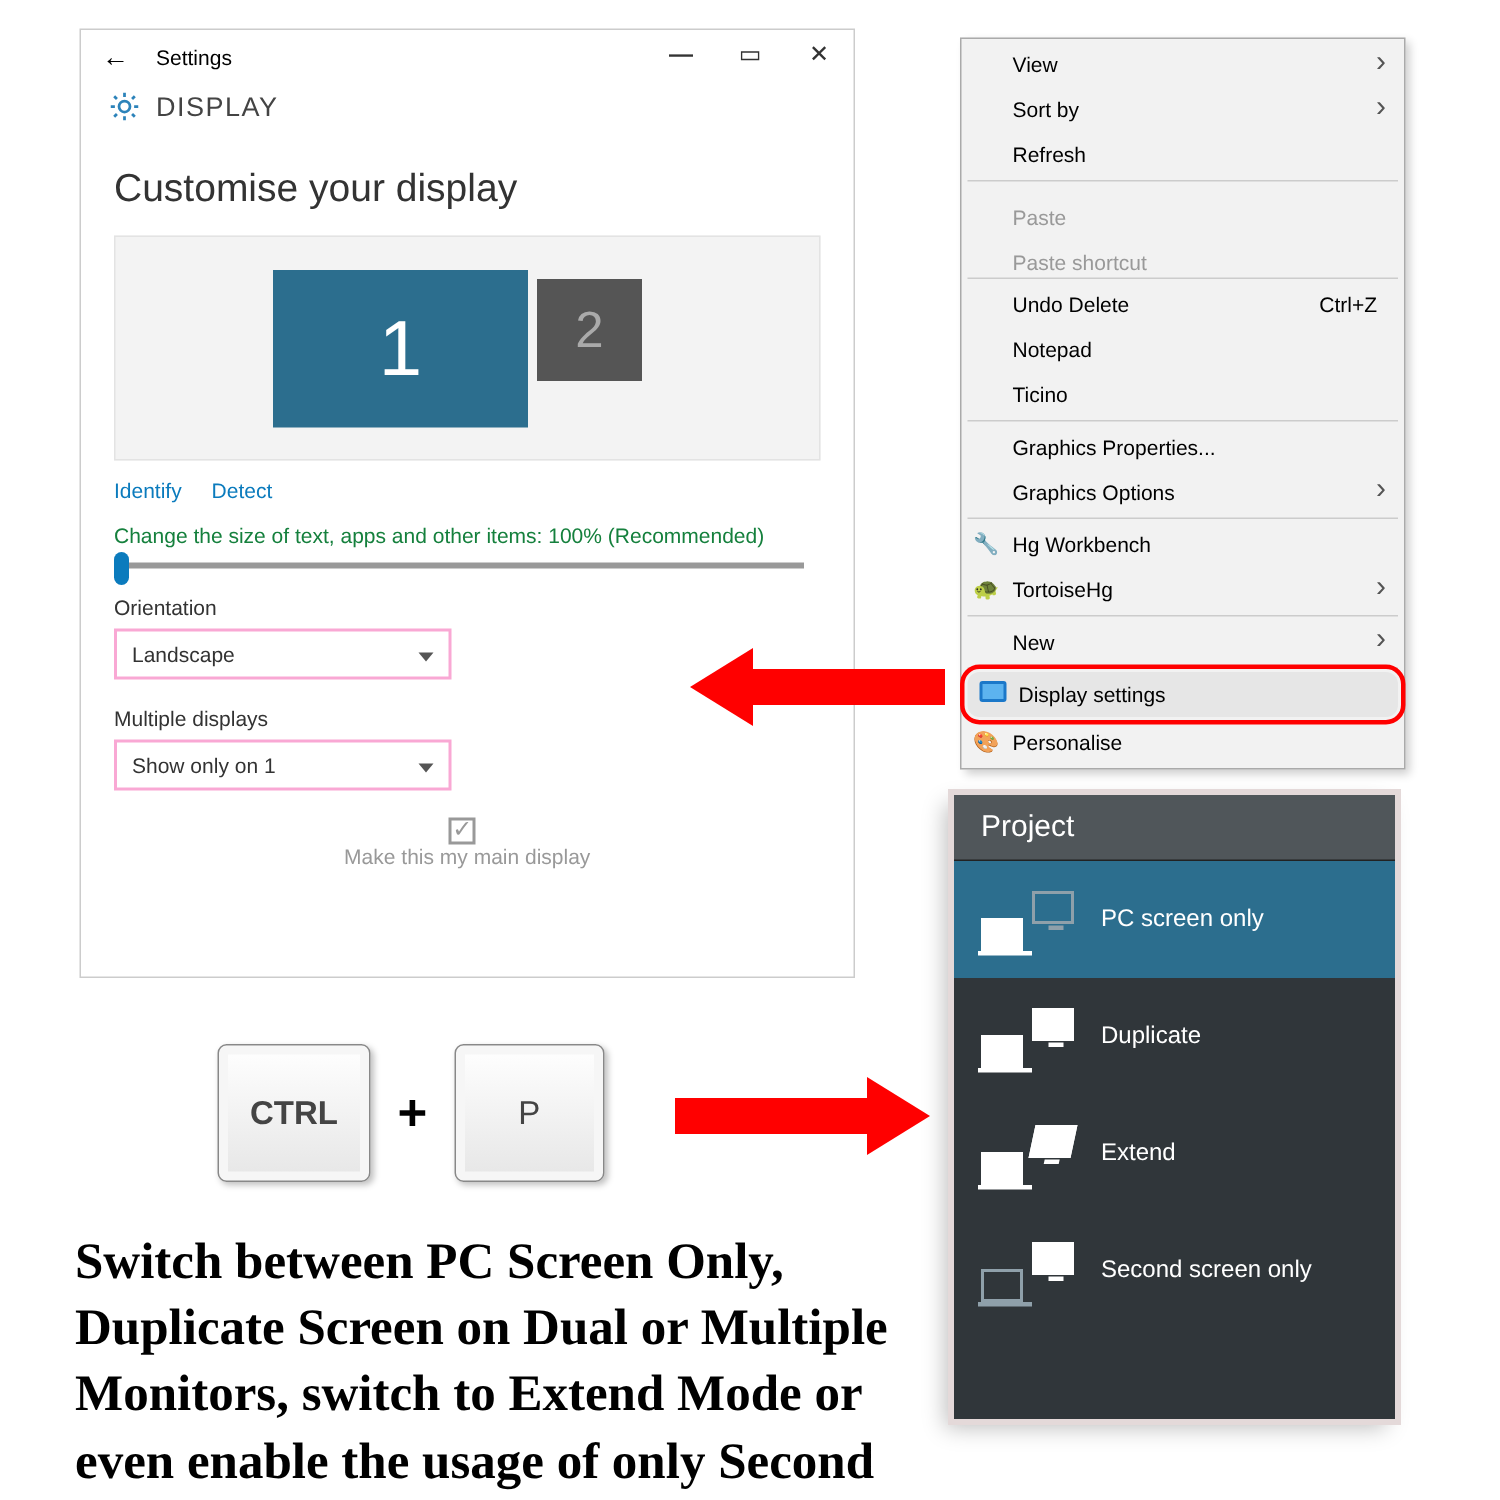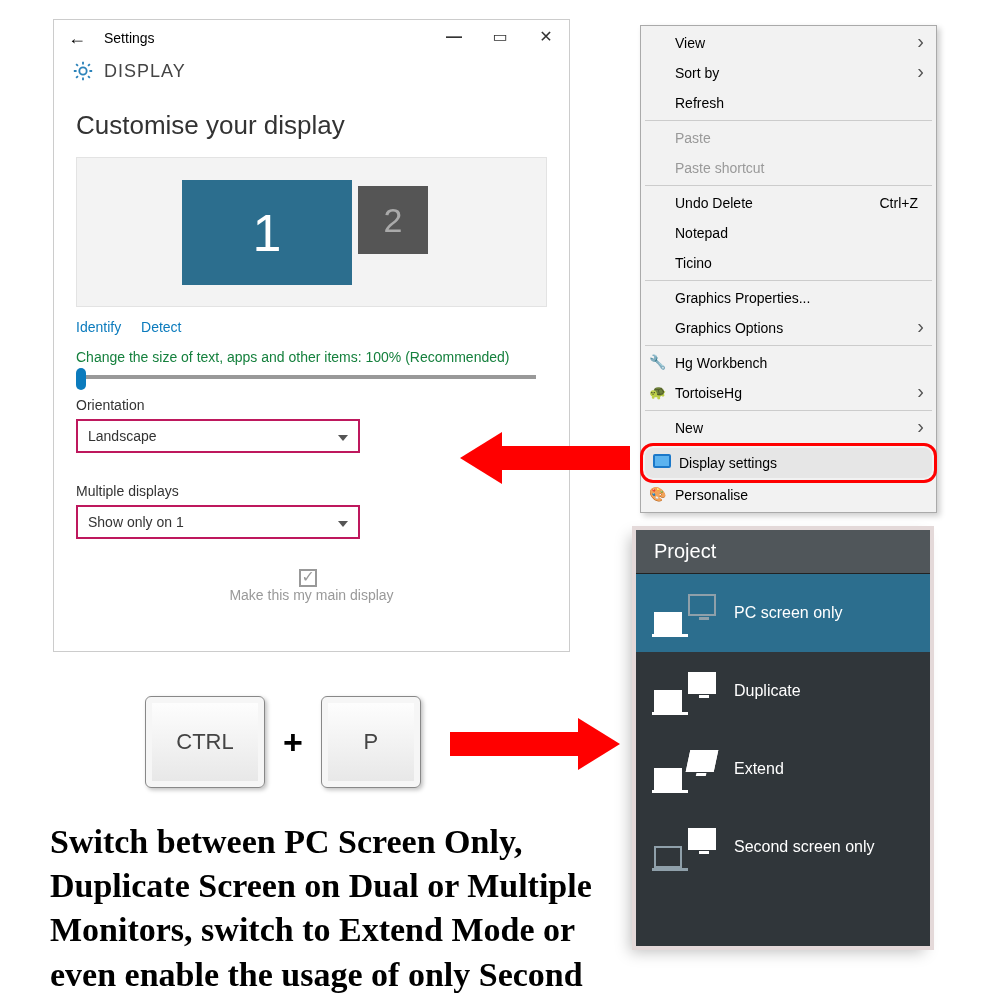--- a/index.html
+++ b/index.html
@@ -26,38 +26,38 @@
   .mon { position:absolute; color:#fff; display:flex; align-items:center; justify-content:center; font-size:52px; font-weight:300; }
   .mon.primary { left:105px; top:22px; width:170px; height:105px; background:#2c6e8e; }
   .mon.secondary { left:281px; top:28px; width:70px; height:68px; background:#555; color:#aaa; font-size:34px; }
   .link-row { margin: 12px 22px 14px; font-size:14px; color:#0b7bbd; }
   .link-row span { margin-right:16px; cursor:pointer; }
   .label { display:block; margin: 0 22px; font-size:14px; color:#15803d; }
   .slider { margin: 10px 22px 18px; width:460px; height:4px; background:#999; position:relative; }
   .slider-thumb { position:absolute; left:0; top:-7px; width:10px; height:22px; background:#0b7bbd; border-radius:5px; }
   .field-label { margin: 0 22px 6px; font-size:14px; color:#333; }
   .dropdown {
-    margin: 0 22px 30px; width:284px; height:34px; border:2px solid #be185d;
+    margin: 0 22px 18px; width:225px; height:34px; border:2px solid #f9a8d4;
     display:flex; align-items:center; padding:0 8px 0 10px; font-size:14px; color:#333;
     position:relative; cursor:pointer; background:#fff;
   }
   .dropdown::after { content:""; position:absolute; right:10px; top:14px;
     border-left:5px solid transparent; border-right:5px solid transparent; border-top:6px solid #555; }
   .checkbox-row { margin: 4px 22px; font-size:14px; color:#999; display:flex; align-items:center;flex-direction:column; }
   .chk { width:18px; height:18px; border:2px solid #999; margin-right:8px; position:relative; }
   .chk::after { content:"✓"; position:absolute; left:1px; top:-4px; font-size:16px; color:#999; }
 
   
   .ctxmenu {
     position: absolute; left: 640px; top: 25px; width: 297px;
     background: #f2f2f2; border:1px solid #aaa; box-shadow:3px 3px 6px rgba(0,0,0,.2);
     font-size:14px; padding: 2px 0;
   }
   .ctx-item { display:flex; align-items:center; height:30px; padding:0 14px 0 34px; position:relative; color:#000; }
-  .ctx-item.disabled { color:#999; }
+  .ctx-item.disabled { color:#999;align-items:flex-end; }
   .ctx-item.arrow::after { content:"›"; position:absolute; right:12px; font-size:20px; color:#555; top:2px;}
   .ctx-item .shortcut { position:absolute; right:18px; color:#000; }
   .ctx-sep { height:1px; background:#ccc; margin:2px 4px; }
   .ctx-icon { position:absolute; left:8px; width:18px; height:18px; }
   .ctx-item.highlight-red {
     outline: 3px solid #f00; outline-offset: 2px; border-radius:8px;
     margin: 2px 4px; background:#e6e6e6;
   }
   .mon-ico-blue { display:inline-block; width:18px; height:14px; border:2px solid #1b78c9; border-radius:2px; background:#5cb3ef; }
 
@@ -67,21 +67,21 @@
   .arrow-head-l { position:absolute; width:0; height:0;
     border-top:26px solid transparent; border-bottom:26px solid transparent; border-right:42px solid #f00; }
   .arrow-head-r { position:absolute; width:0; height:0;
     border-top:26px solid transparent; border-bottom:26px solid transparent; border-left:42px solid #f00; }
 
   
   .keys { position:absolute; left:145px; top:696px; display:flex; align-items:center; }
   .key { width:100px; height:92px; border:1px solid #888; border-radius:6px;
     background:linear-gradient(#fff,#e6e6e6); display:flex; align-items:center; justify-content:center;
     font-size:22px; color:#444; box-shadow: 2px 2px 4px rgba(0,0,0,.25), inset 0 0 0 6px #f6f6f6;}
-  .key-ctrl { width:120px; }
+  .key-ctrl { width:102px;font-weight:bold; }
   .plus { font-size:34px; font-weight:bold; margin: 0 18px; color:#000; }
 
   
   .project { position:absolute; left:636px; top:530px; width:294px;
     background:#30363a; color:#fff; padding-bottom:60px; box-shadow: 0 0 0 4px #e4d9d9, -6px 6px 14px rgba(0,0,0,.25);}
   .project-title { background:#50565a; padding:10px 18px; font-size:20px; font-weight:300; color:#fff; border-bottom:1px solid #222;}
   .proj-item { display:flex; align-items:center; height:78px; padding:0 18px; font-size:16px; }
   .proj-item.selected { background:#2c6e8e; }
   .proj-ico { width:62px; height:42px; margin-right:18px; position:relative; }
   .pico-lap { position:absolute; left:0; bottom:0; width:28px; height:22px; border:2px solid #fff; }

